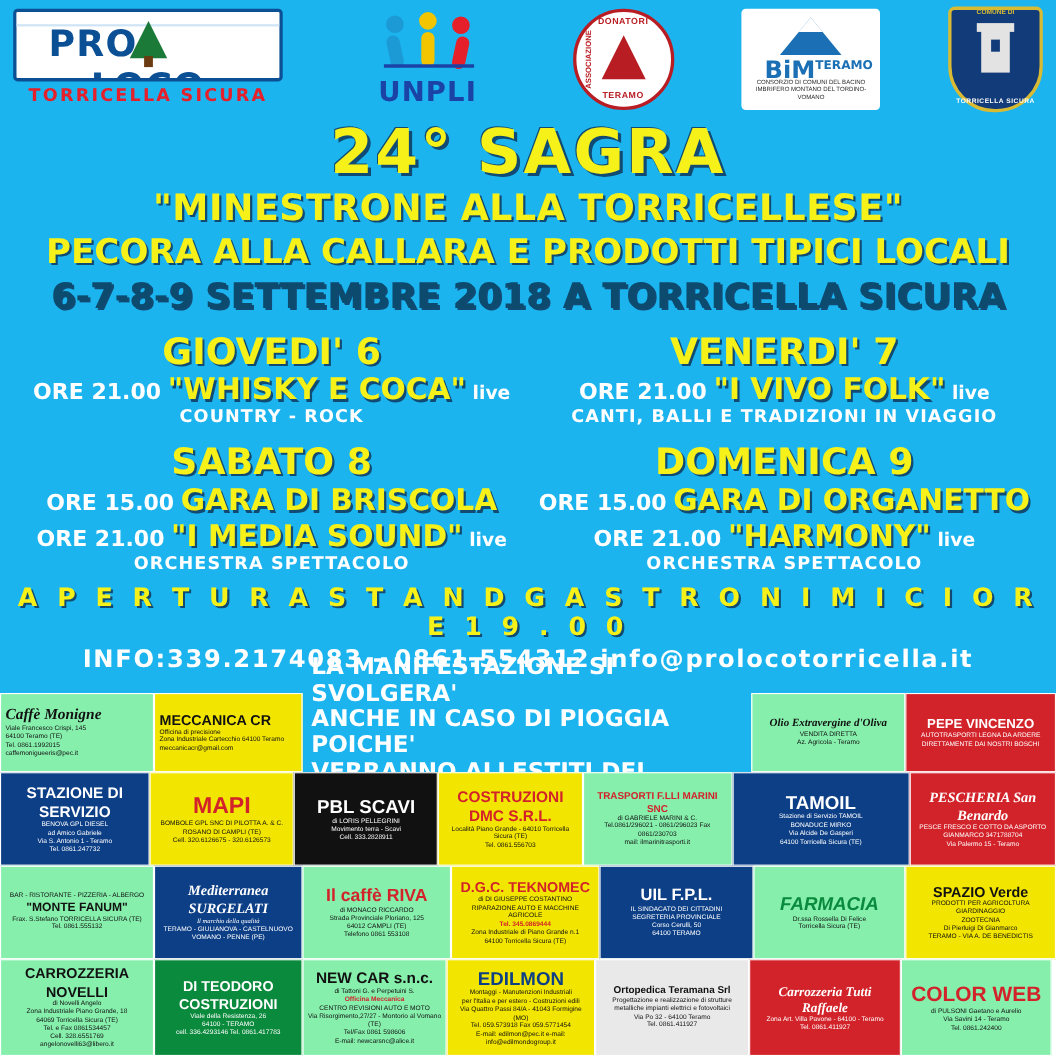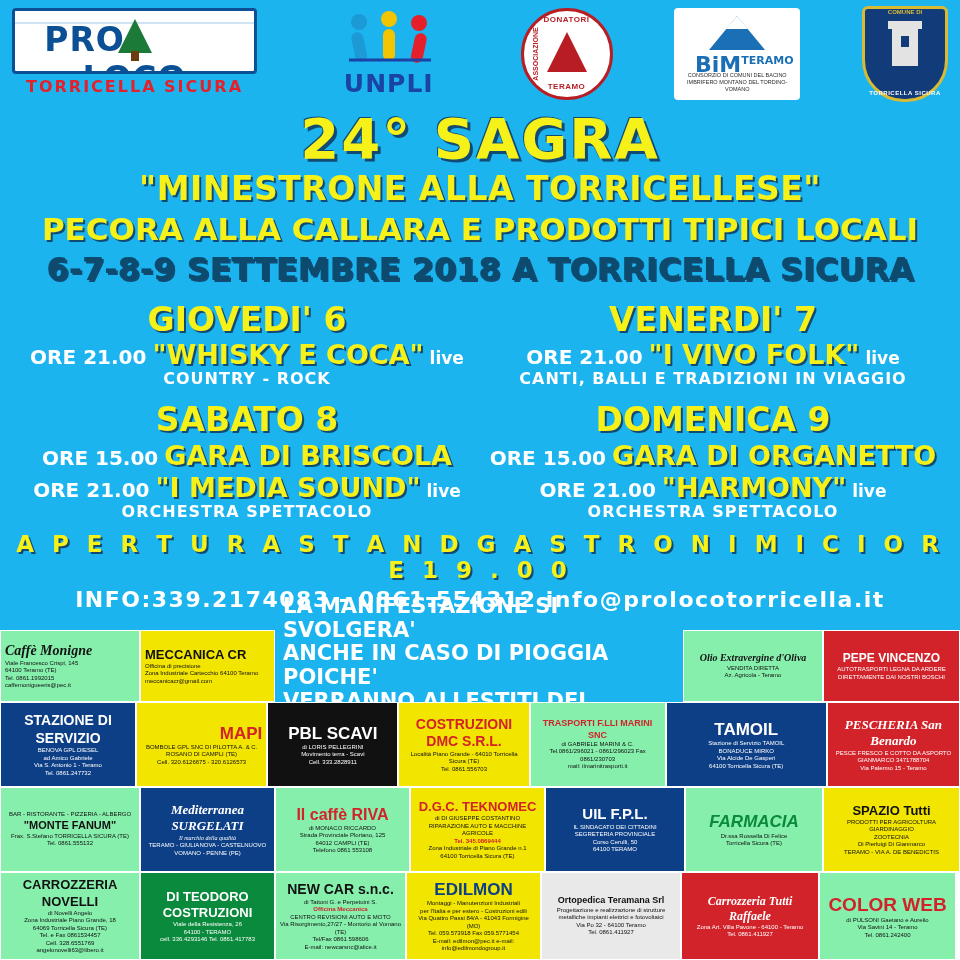--- a/index.html
+++ b/index.html
@@ -394,21 +394,21 @@
 
     <div class="sp-row" style="height:85px;">
       <div class="sp bar-blue centered ctr" style="width:140px;">
         <span class="nm" style="font-size:14px;">STAZIONE DI SERVIZIO</span>
         <span class="sm">BENOVA GPL DIESEL</span>
         <span class="sm">ad Amico Gabriele</span>
         <span class="sm">Via S. Antonio 1 - Teramo</span>
         <span class="sm">Tel. 0861.247732</span>
       </div>
       <div class="sp bar-yellow centered ctr" style="width:135px;">
-        <span class="nm red-t" style="font-size:17px;text-align:right;">MAPI</span>
+        <span class="nm red-t" style="font-size:21px;">MAPI</span>
         <span class="sm">BOMBOLE GPL SNC DI PILOTTA A. &amp; C.</span>
         <span class="sm">ROSANO DI CAMPLI (TE)</span>
         <span class="sm">Cell. 320.6126675 - 320.6126573</span>
       </div>
       <div class="sp bar-black centered ctr" style="width:135px;">
         <span class="nm white-t" style="font-size:17px;">PBL SCAVI</span>
         <span class="sm white-t">di LORIS PELLEGRINI</span>
         <span class="sm white-t">Movimento terra - Scavi</span>
         <span class="sm white-t">Cell. 333.2828911</span>
       </div>
@@ -471,21 +471,21 @@
         <span class="sm white-t">SEGRETERIA PROVINCIALE</span>
         <span class="sm white-t">Corso Cerulli, 50</span>
         <span class="sm white-t">64100 TERAMO</span>
       </div>
       <div class="sp bar-cream centered ctr" style="width:138px;">
         <span class="nm green-t" style="font-size:17px;font-style:italic;">FARMACIA</span>
         <span class="sm">Dr.ssa Rossella Di Felice</span>
         <span class="sm">Torricella Sicura (TE)</span>
       </div>
       <div class="sp bar-yellow centered ctr" style="width:137px;">
-        <span class="nm" style="font-size:13px;">SPAZIO Tutti</span>
+        <span class="nm" style="font-size:13px;">SPAZIO Verde</span>
         <span class="sm">PRODOTTI PER AGRICOLTURA</span>
         <span class="sm">GIARDINAGGIO</span>
         <span class="sm">ZOOTECNIA</span>
         <span class="sm">Di Pierluigi Di Gianmarco</span>
         <span class="sm">TERAMO - VIA A. DE BENEDICTIS</span>
       </div>
     </div>
 
     <div class="sp-row" style="height:88px;">
       <div class="sp bar-cream centered ctr" style="width:140px;">

